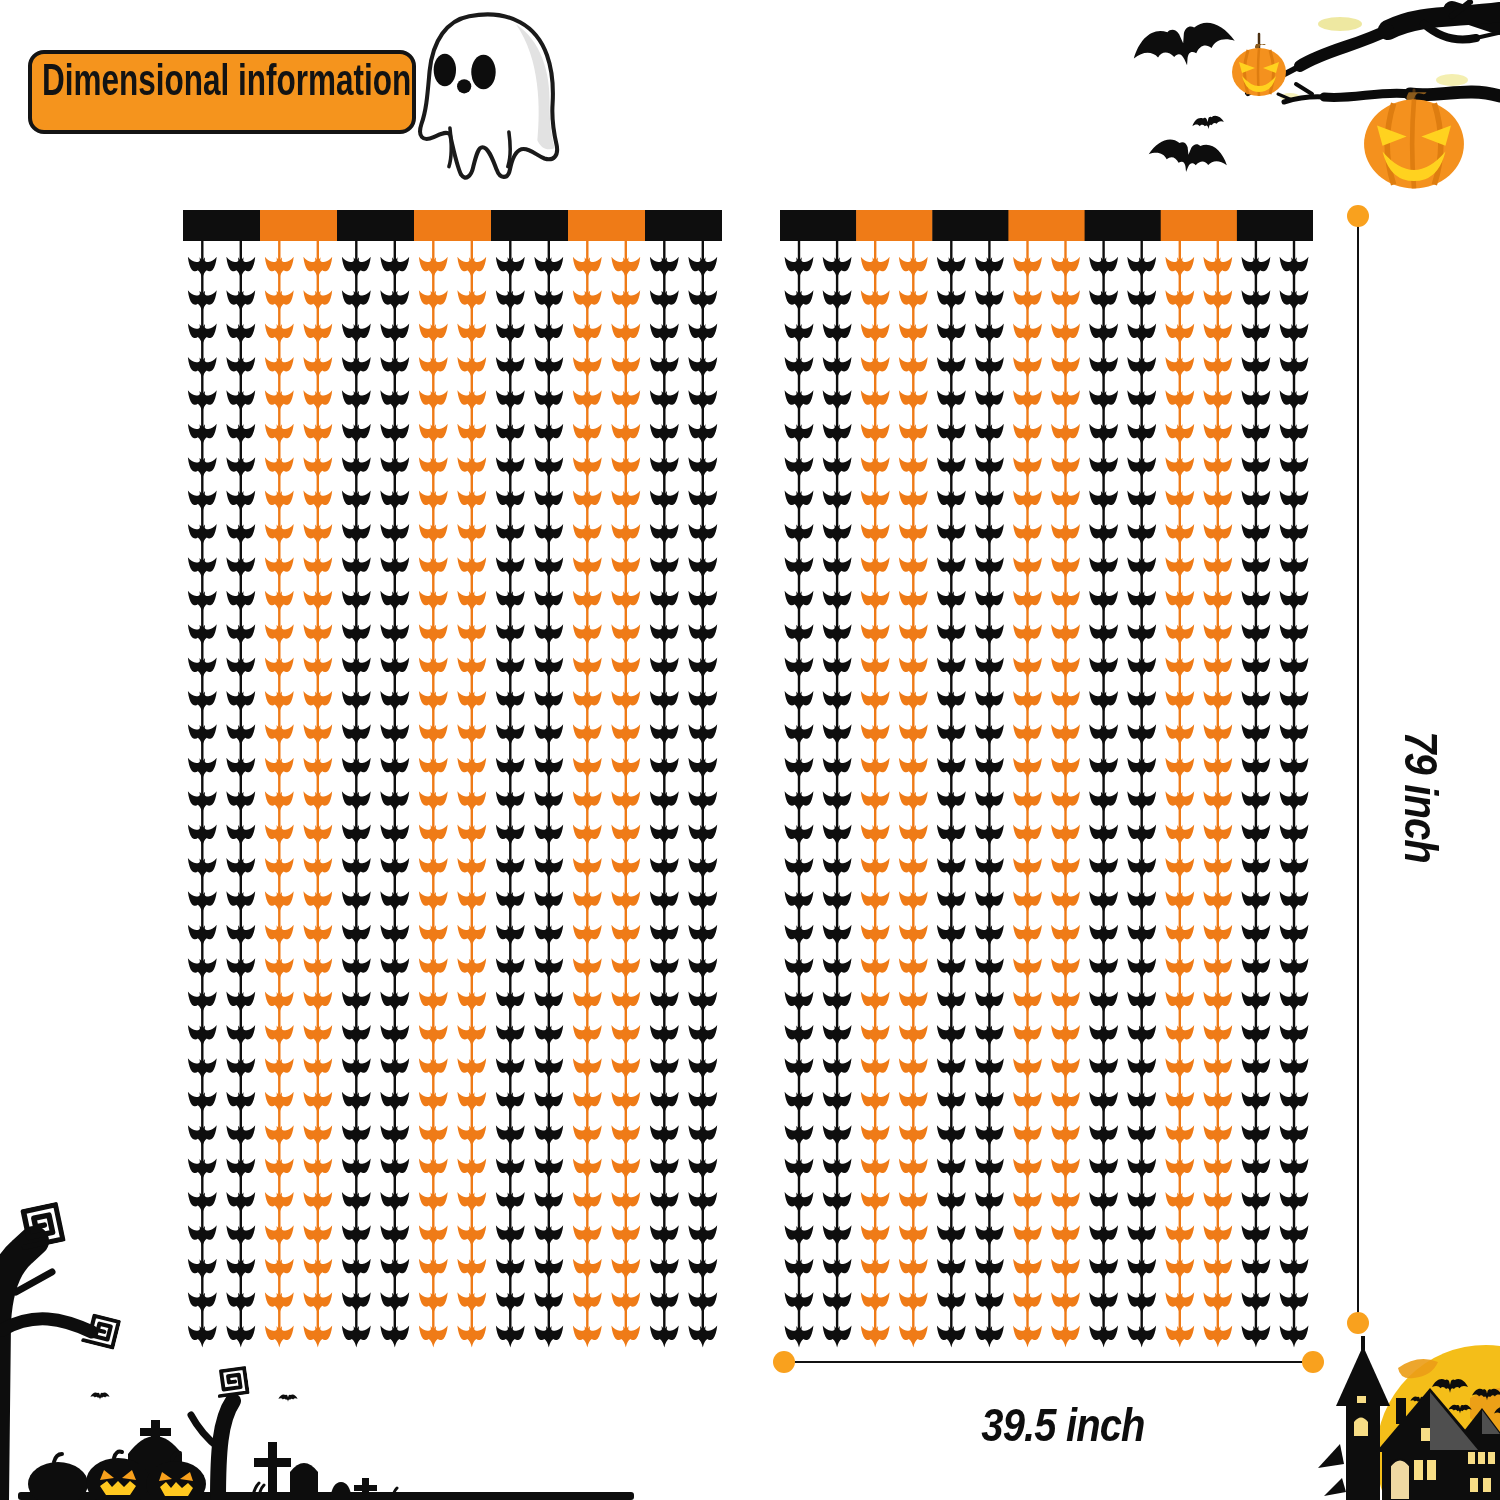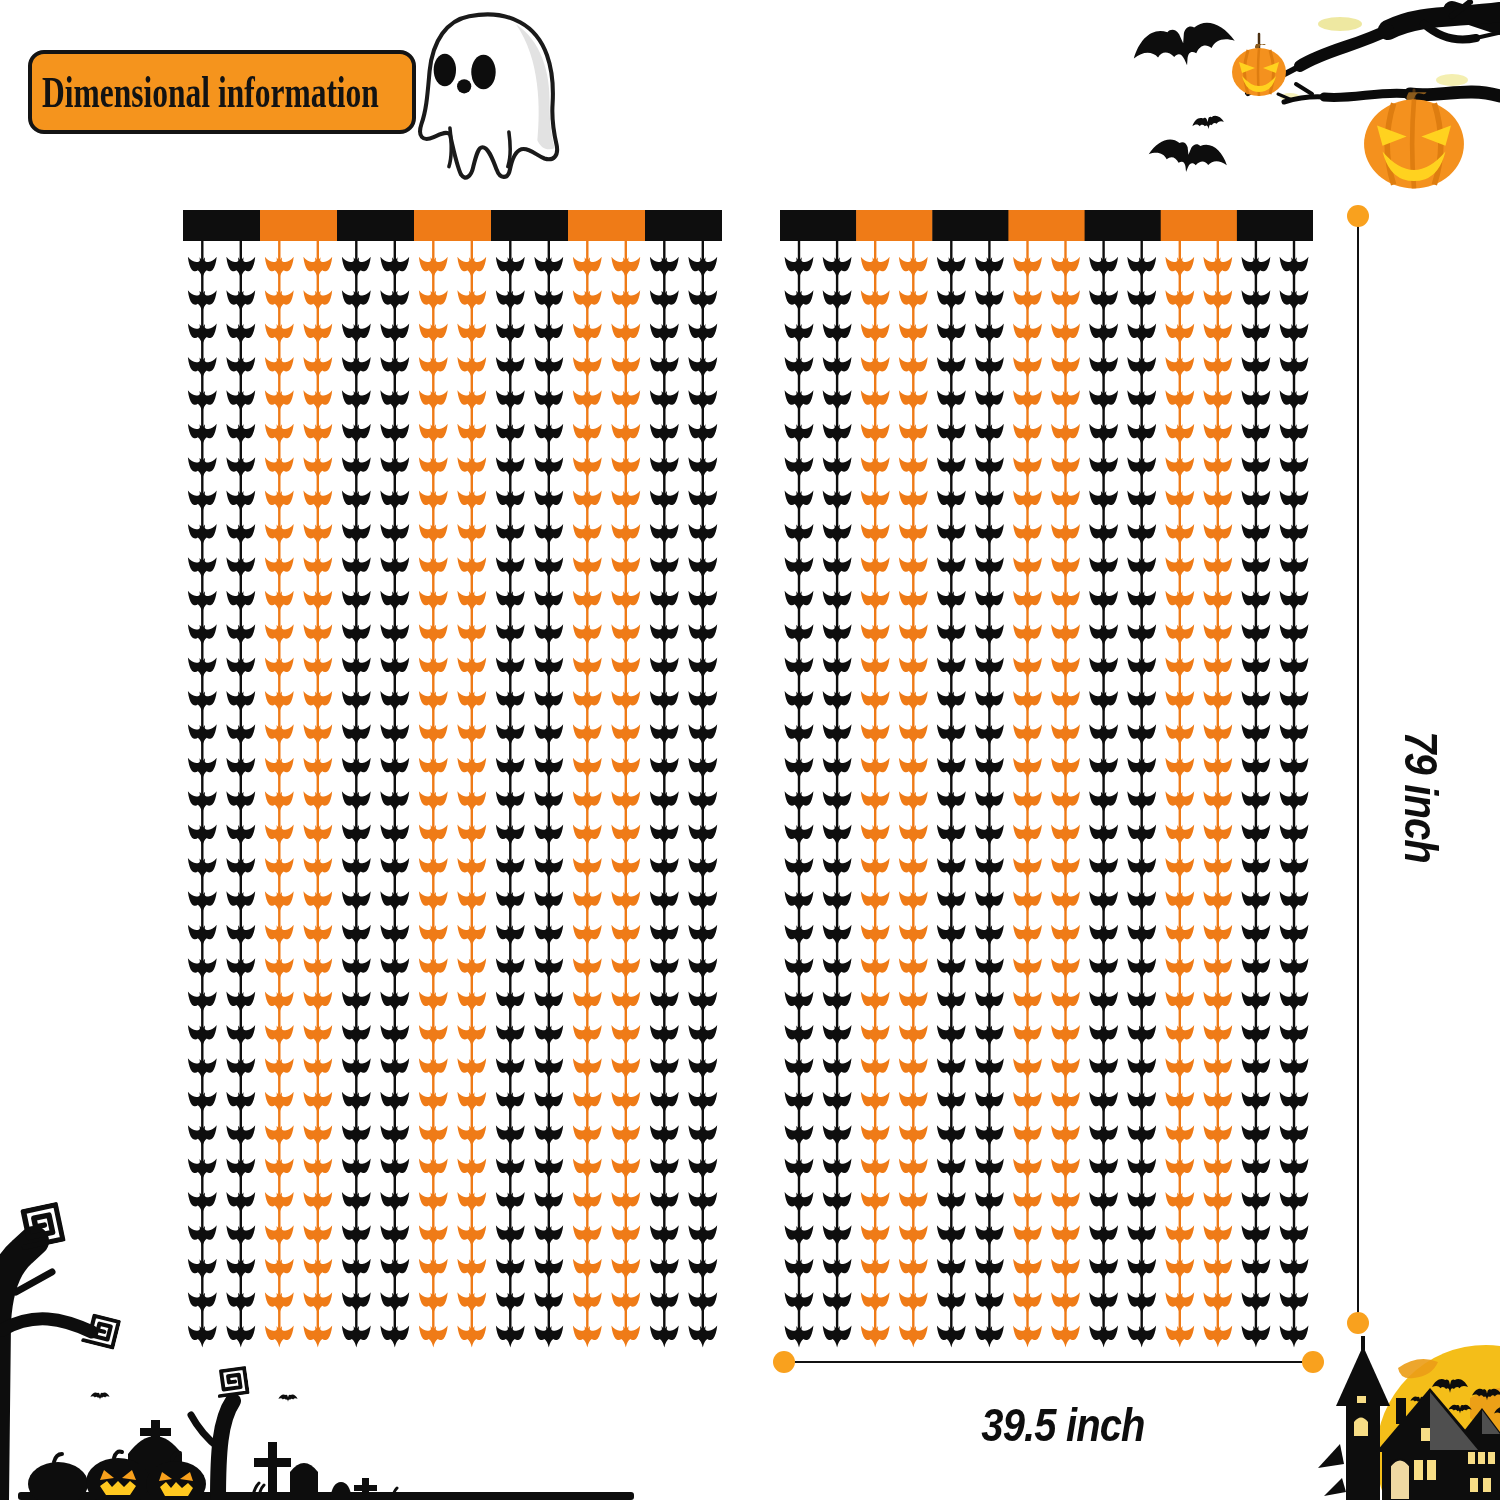--- a/index.html
+++ b/index.html
@@ -1,21 +1,21 @@
 <!DOCTYPE html>
 <html><head>
 <meta charset="utf-8">
 <style>
   html,body{margin:0;padding:0;background:#ffffff;}
   .canvas{position:relative;width:1500px;height:1500px;background:#fff;overflow:hidden;
           font-family:"Liberation Sans",sans-serif;}
   
   .title-box{position:absolute;left:28px;top:50px;width:388px;height:84px;
              border:4px solid #141414;border-radius:16px;background:#F5941D;
-             display:flex;align-items:center;padding-left:10px;box-sizing:border-box;z-index:3;font-family:Liberation Serif, serif;}
+             display:flex;padding-left:10px;box-sizing:border-box;z-index:3;}
   .title-box span{display:inline-block;font-weight:700;font-size:45px;color:#131313;
                   white-space:nowrap;transform:scaleX(0.70);transform-origin:0 50%;letter-spacing:0;}
   
   #bg-decor{position:absolute;left:0;top:0;z-index:1;}
   #ghost-svg{position:absolute;left:405px;top:6px;z-index:4;}
   
   svg[data-curtain]{position:absolute;z-index:2;}
   
   .dim-vline{position:absolute;width:2px;background:#111;z-index:2;}
   .dim-hline{position:absolute;height:2px;background:#111;z-index:2;}

